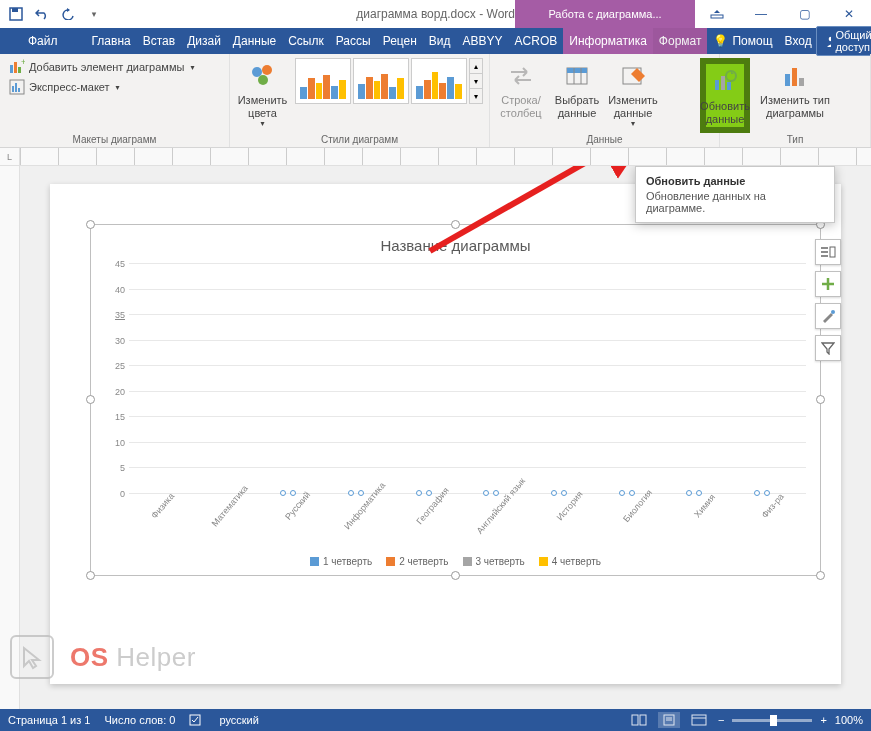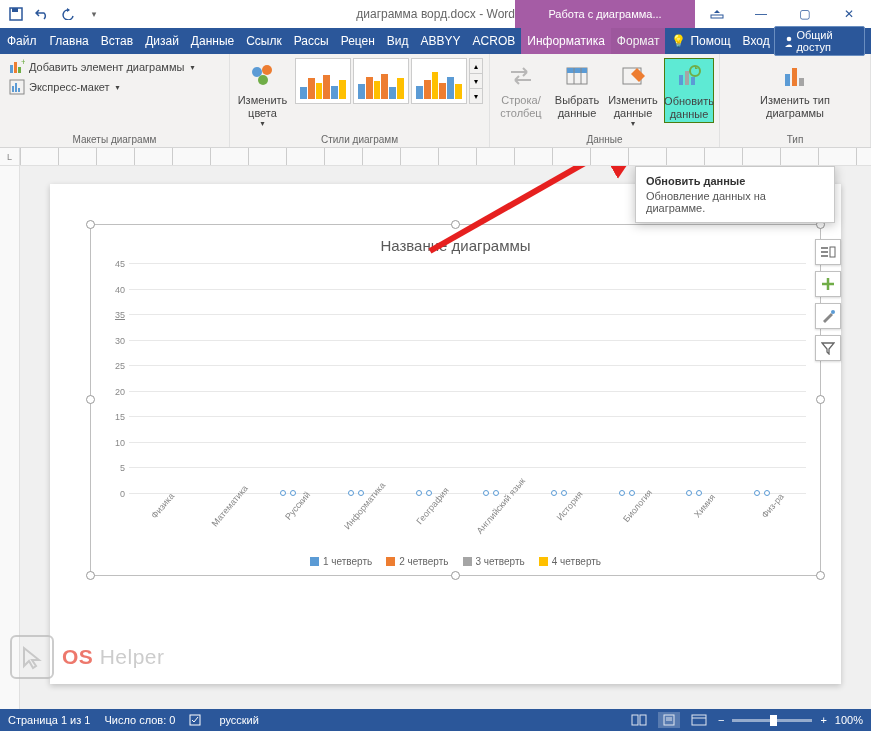--- a/index.html
+++ b/index.html
@@ -10,36 +10,36 @@
 .qat { display: flex; align-items: center; gap: 10px; padding: 0 8px; background:#fff; }
 .qat .ic { width: 16px; height: 16px; display:flex; align-items:center; justify-content:center; color:#2b579a; }
 .title-center { flex: 1; text-align: right; color: #666; }
 .title-tool { width: 180px; background: #a55ca5; color:#fff; height:28px; display:flex; align-items:center; justify-content:center; font-size:11px; }
 .windowbtns { display:flex; }
 .windowbtns div { width: 44px; height:28px; display:flex; align-items:center; justify-content:center; color:#2b579a; font-size:12px; }
 
 
 .menubar { height: 26px; background: #2b579a; display:flex; align-items:stretch; font-size:12px; color:#fff; }
 .menubar .tab { padding: 0 6px; display:flex; align-items:center; border-right: none; cursor: default; white-space: nowrap; }
-.menubar .tab.file { background:#2b579a; padding:0 7px; }
+.menubar .tab.file { background:#2b579a; padding:0 28px; }
 .menubar .tab.active { background:#a55ca5; }
 .menubar .spacer { flex:1; }
 .menubar .right { display:flex; align-items:center; gap:4px; padding:0 6px; }
 .menubar .share { background:#2b579a; padding:2px 8px; border:1px solid #6a8ec0; border-radius:2px; display:flex; align-items:center; gap:4px; font-size:11px; }
 
 
 .ribbon { height: 94px; background: #f3f2f1; border-bottom:1px solid #d5d5d5; display:flex; }
 .rgroup { border-right:1px solid #e1e1e1; padding: 4px 6px; display:flex; flex-direction:column; position:relative; }
 .rgroup-label { font-size:10px; color:#666; text-align:center; position:absolute; bottom:2px; left:0; right:0; }
 .rgroup-body { flex:1; display:flex; align-items:flex-start; gap:6px; }
 .layout-btns { display:flex; flex-direction:column; gap:2px; font-size:11px; color:#444; }
 .layout-btns .lb { display:flex; align-items:center; gap:4px; padding:1px 3px; }
 .bigbtn { display:flex; flex-direction:column; align-items:center; justify-content:center; font-size:11px; color:#444; padding:2px 4px; min-width:50px; text-align:center; line-height:1.15; }
 .bigbtn .icn { width:32px; height:32px; margin-bottom:2px; display:flex; align-items:center; justify-content:center; }
-.bigbtn.hl { background:#5eead4; border:1px solid #4d7c0f; }
+.bigbtn.hl { background:#84cc16; border:6px solid #4d7c0f;margin-left:36px; }
 .style-thumbs { display:flex; gap:2px; align-items:center; }
 .style-thumb { width:56px; height:46px; border:1px solid #ccc; background:#fff; position:relative; overflow:hidden; }
 .style-thumb .bars { position:absolute; bottom:4px; left:4px; right:4px; height:30px; display:flex; gap:1px; align-items:flex-end; }
 .style-thumb .bars span { flex:1; background:#5b9bd5; }
 .style-thumb .bars span:nth-child(2n){ background:#ed7d31; }
 .style-thumb .bars span:nth-child(3n){ background:#ffc000; }
 
 
 .rulerbar { height:18px; background:#f9f9f9; border-bottom:1px solid #e0e0e0; display:flex; font-size:9px; color:#888; }
 .rulerbar .corner { width:20px; border-right:1px solid #e0e0e0; display:flex;align-items:center;justify-content:center; }
@@ -84,21 +84,21 @@
 .statusbar { height:22px; background:#2b579a; color:#fff; font-size:11px; display:flex; align-items:center; padding: 0 8px; gap:14px; }
 .statusbar .sp { flex:1; }
 .statusbar .vb { display:flex; align-items:center; gap:8px; }
 .statusbar .vbtn { width:22px; height:16px; display:flex; align-items:center; justify-content:center; opacity:.85; }
 .zoom-slider { width:80px; height:3px; background:rgba(255,255,255,.5); position:relative; }
 .zoom-slider .knob { width:7px; height:11px; background:#fff; position:absolute; top:-4px; left:38px; }
 
 
 .watermark { position:absolute; left:10px; bottom:30px; display:flex; align-items:center; gap:8px; opacity:.75; pointer-events:none; }
 .watermark .cursorbox { width:44px; height:44px; border:2px solid #bbb; border-radius:6px; display:flex; align-items:center; justify-content:center; }
-.watermark .txt { font-size:21px; font-weight:400; letter-spacing:.5px; }
+.watermark .txt { font-size:26px; font-weight:400; letter-spacing:.5px;margin-left:8px; }
 .watermark .txt .os { color:#e74c3c; font-weight:700; }
 .watermark .txt .he { color:#bbb; }
 
 svg { display:block; }
 </style>
 </head>
 <body>
 
 <div class="titlebar">
   <div class="qat">

